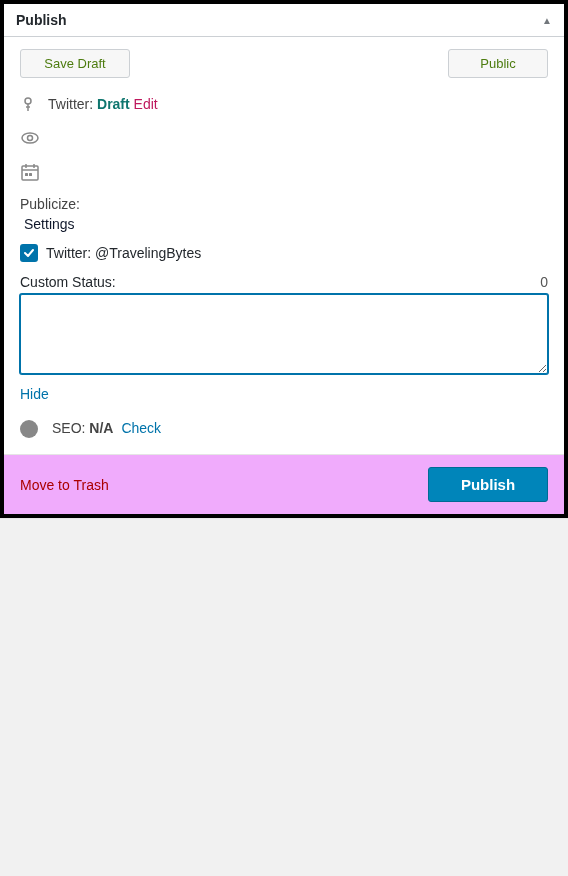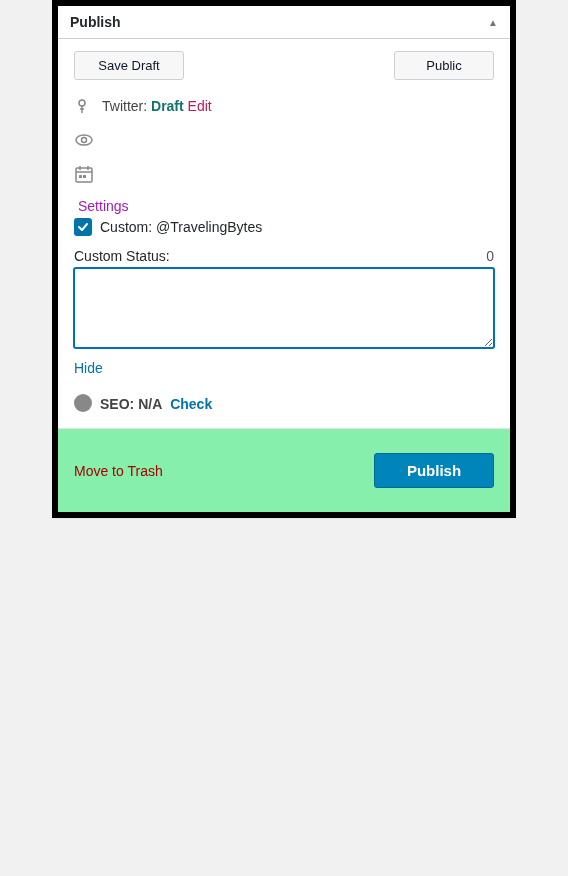--- a/index.html
+++ b/index.html
@@ -7,23 +7,23 @@
       font-family: -apple-system, BlinkMacSystemFont, "Segoe UI", Arial, sans-serif;
       font-size: 14px;
       background: #f1f1f1;
       display: flex;
       justify-content: center;
       align-items: flex-start;
       min-height: 876px;
       padding: 0;
     }
     .panel {
-      width: 464px;
+      width: 568px;
       background: #fff;
-      border: 6px solid #000000;
+      border: 4px solid #000000;
       box-shadow: 0 1px 1px rgba(0,0,0,0.04);
     }
     .panel-header {
       display: flex;
       justify-content: space-between;
       align-items: center;
       padding: 8px 12px 8px 12px;
       border-bottom: 1px solid #ccd0d4;
       background: #fff;
     }
@@ -42,21 +42,21 @@
     .button-row {
       display: flex;
       justify-content: space-between;
       margin-bottom: 16px;
     }
     .btn {
       padding: 6px 14px;
       font-size: 13px;
       border: 1px solid #ccd0d4;
       background: #f7f7f7;
-      color: #0f172a;
+      color: #4d7c0f;
       cursor: pointer;
       border-radius: 3px;
       font-family: inherit;
     }
     .btn-save {
       min-width: 110px;
     }
     .btn-preview {
       min-width: 100px;
     }
@@ -87,25 +87,25 @@
     }
     .publicize-section {
       margin-bottom: 8px;
     }
     .publicize-label {
       color: #444;
       margin-bottom: 4px;
       font-size: 14px;
     }
     .settings-link {
-      color: #a21caf;
+      color: #0f172a;
       text-decoration: none;
       cursor: pointer;
       display: block;
-      margin-bottom: 4px;
+      margin-bottom: 12px;
       font-size: 14px;
       margin-left: 4px;
     }
     .checkbox-row {
       display: flex;
       align-items: center;
       margin-bottom: 12px;
       gap: 8px;
     }
     .custom-checkbox {
@@ -159,42 +159,41 @@
       display: inline-block;
       margin-top: 9px;
       margin-bottom: 14px;
       color: #0073aa;
       text-decoration: none;
       cursor: pointer;
       font-size: 14px;
     }
     .seo-row {
       display: flex;
-      align-items: flex-end;
-      gap: 8px;
+      align-items: flex-start;
+      gap: 14px;
       margin-top: 4px;
-      font-weight: bold;
     }
     .seo-dot {
       width: 18px;
       height: 18px;
       border-radius: 50%;
       background: #888;
       flex-shrink: 0;
     }
     .seo-text {
       color: #444;
       font-size: 14px;
     }
     .panel-footer {
       display: flex;
       justify-content: space-between;
       align-items: center;
-      padding: 24px 16px;
-      background: #86efac;
+      padding: 12px 16px;
+      background: #f0abfc;
       border-top: 1px solid #e5e5e5;
     }
     .move-trash {
       color: #a00;
       text-decoration: none;
       cursor: pointer;
       font-size: 14px;
     }
     .btn-publish {
       background: #0085ba;
@@ -266,29 +265,30 @@
           <line x1="2" y1="8" x2="18" y2="8" stroke="#888" stroke-width="1.5"></line>
           <line x1="6" y1="2" x2="6" y2="6" stroke="#888" stroke-width="1.5"></line>
           <line x1="14" y1="2" x2="14" y2="6" stroke="#888" stroke-width="1.5"></line>
           <rect x="5" y="11" width="3" height="3" rx="0.5" fill="#888"></rect>
           <rect x="9" y="11" width="3" height="3" rx="0.5" fill="#888"></rect>
         </svg>
       </div>
     </div>
 
     <div class="publicize-section">
+      <div class="publicize-label">Publicize:</div>
       <a class="settings-link">Settings</a>
 
       <div class="checkbox-row">
         <div class="custom-checkbox">
           <svg viewBox="0 0 12 12" fill="none" xmlns="http://www.w3.org/2000/svg">
             <polyline points="2,6 5,9 10,3" stroke="white" stroke-width="2" stroke-linecap="round" stroke-linejoin="round"></polyline>
           </svg>
         </div>
-        <span class="checkbox-label">Custom: @TravelingBytes</span>
+        <span class="checkbox-label">Twitter: @TravelingBytes</span>
       </div>
     </div>
 
     <div>
       <div class="custom-message-header">
         <span class="custom-message-label">Custom Status:</span>
         <span class="char-count">0</span>
       </div>
       <textarea class="custom-message-textarea" style=""></textarea>
       <a class="hide-link">Hide</a>

